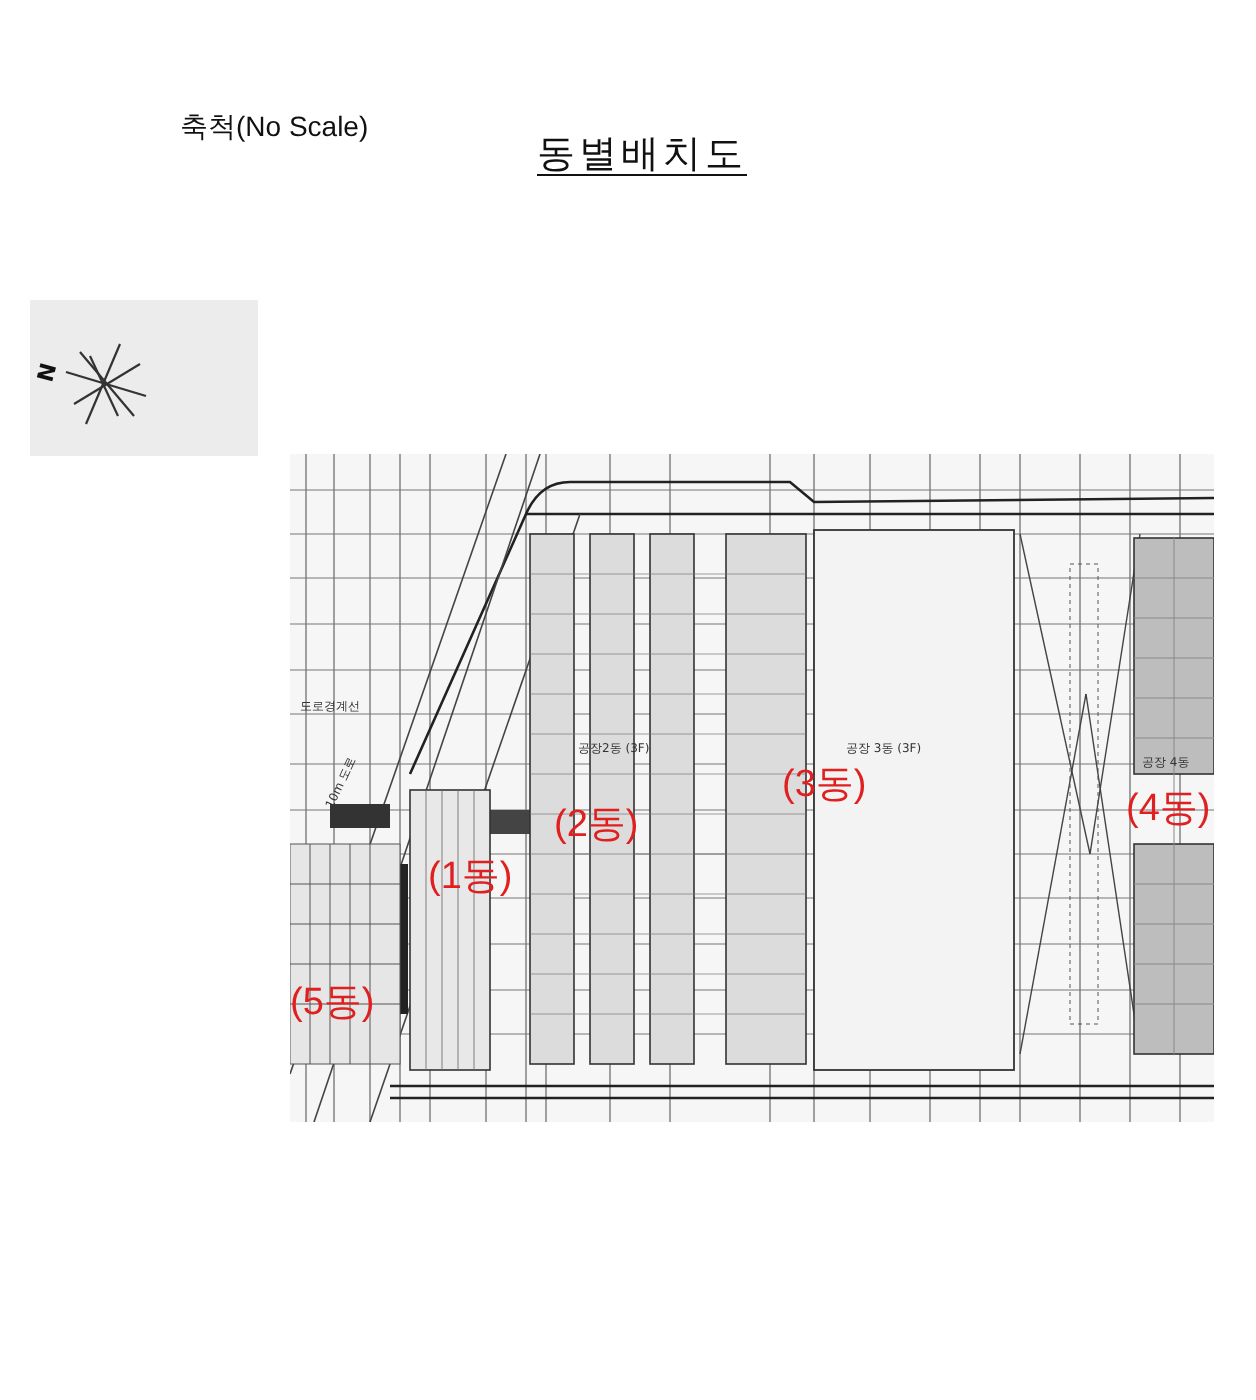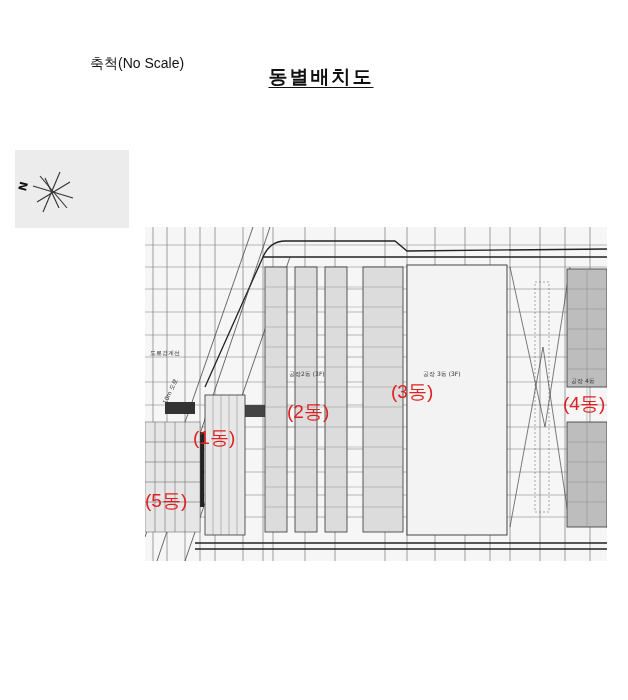--- a/index.html
+++ b/index.html
@@ -2,21 +2,21 @@
 <html><head>
 <meta charset="utf-8">
 <style>
   html, body { margin:0; padding:0; background:#ffffff; }
   body { width:628px; height:700px; position:relative; overflow:hidden;
          font-family:"DejaVu Sans", "Liberation Sans", sans-serif; }
   .scale-note { position:absolute; left:90px; top:55px; font-size:14px; color:#111;
                 font-family:"Liberation Sans", "DejaVu Sans", sans-serif; }
   .page-title { position:absolute; left:0; width:628px; top:64px; text-align:center;
                 font-size:19px; color:#111; letter-spacing:2px; }
-  .page-title span { text-decoration:underline; text-underline-offset:4px; padding-left:14px;font-weight:bold; }
+  .page-title span { text-decoration:underline; text-underline-offset:4px; padding-left:14px; }
   .north-box { position:absolute; left:15px; top:150px; width:114px; height:78px; background:#ececec; }
   .north-box svg { position:absolute; left:0; top:0; }
   .plan { position:absolute; left:145px; top:227px; width:462px; height:334px; background:#f6f6f6; }
   .plan svg { position:absolute; left:0; top:0; }
   .bldg-label { position:absolute; color:#e02020; font-size:19px; white-space:nowrap;
                 font-family:"Liberation Sans", "DejaVu Sans", sans-serif;text-align:center; }
   .tiny { position:absolute; font-size:6px; color:#333; white-space:nowrap; }
 </style>
 </head>
 <body>
@@ -165,18 +165,18 @@
         <line x1="442" y1="42" x2="442" y2="300"></line>
     </g>
   </svg>
 
   <span class="tiny" style="left:5px;top:122px;">도로경계선</span>
   <span class="tiny" style="left:12px;top:160px;transform:rotate(-65deg);">10m 도로</span>
   <span class="tiny" style="left:144px;top:143px;">공장2동 (3F)</span>
   <span class="tiny" style="left:278px;top:143px;">공장 3동 (3F)</span>
   <span class="tiny" style="left:426px;top:150px;">공장 4동</span>
 
-  <span class="bldg-label" style="left:48px;top:198px;">(1동)</span>
-  <span class="bldg-label" style="left:142px;top:172px;">(2동)</span>
+  <span class="bldg-label" style="left:69px;top:198px;">(1동)</span>
+  <span class="bldg-label" style="left:132px;top:172px;">(2동)</span>
   <span class="bldg-label" style="left:246px;top:152px;">(3동)</span>
   <span class="bldg-label" style="left:418px;top:164px;">(4동)</span>
   <span class="bldg-label" style="left:0px;top:237px;margin-top:24px;">(5동)</span>
 </div>
 
 </body></html>

